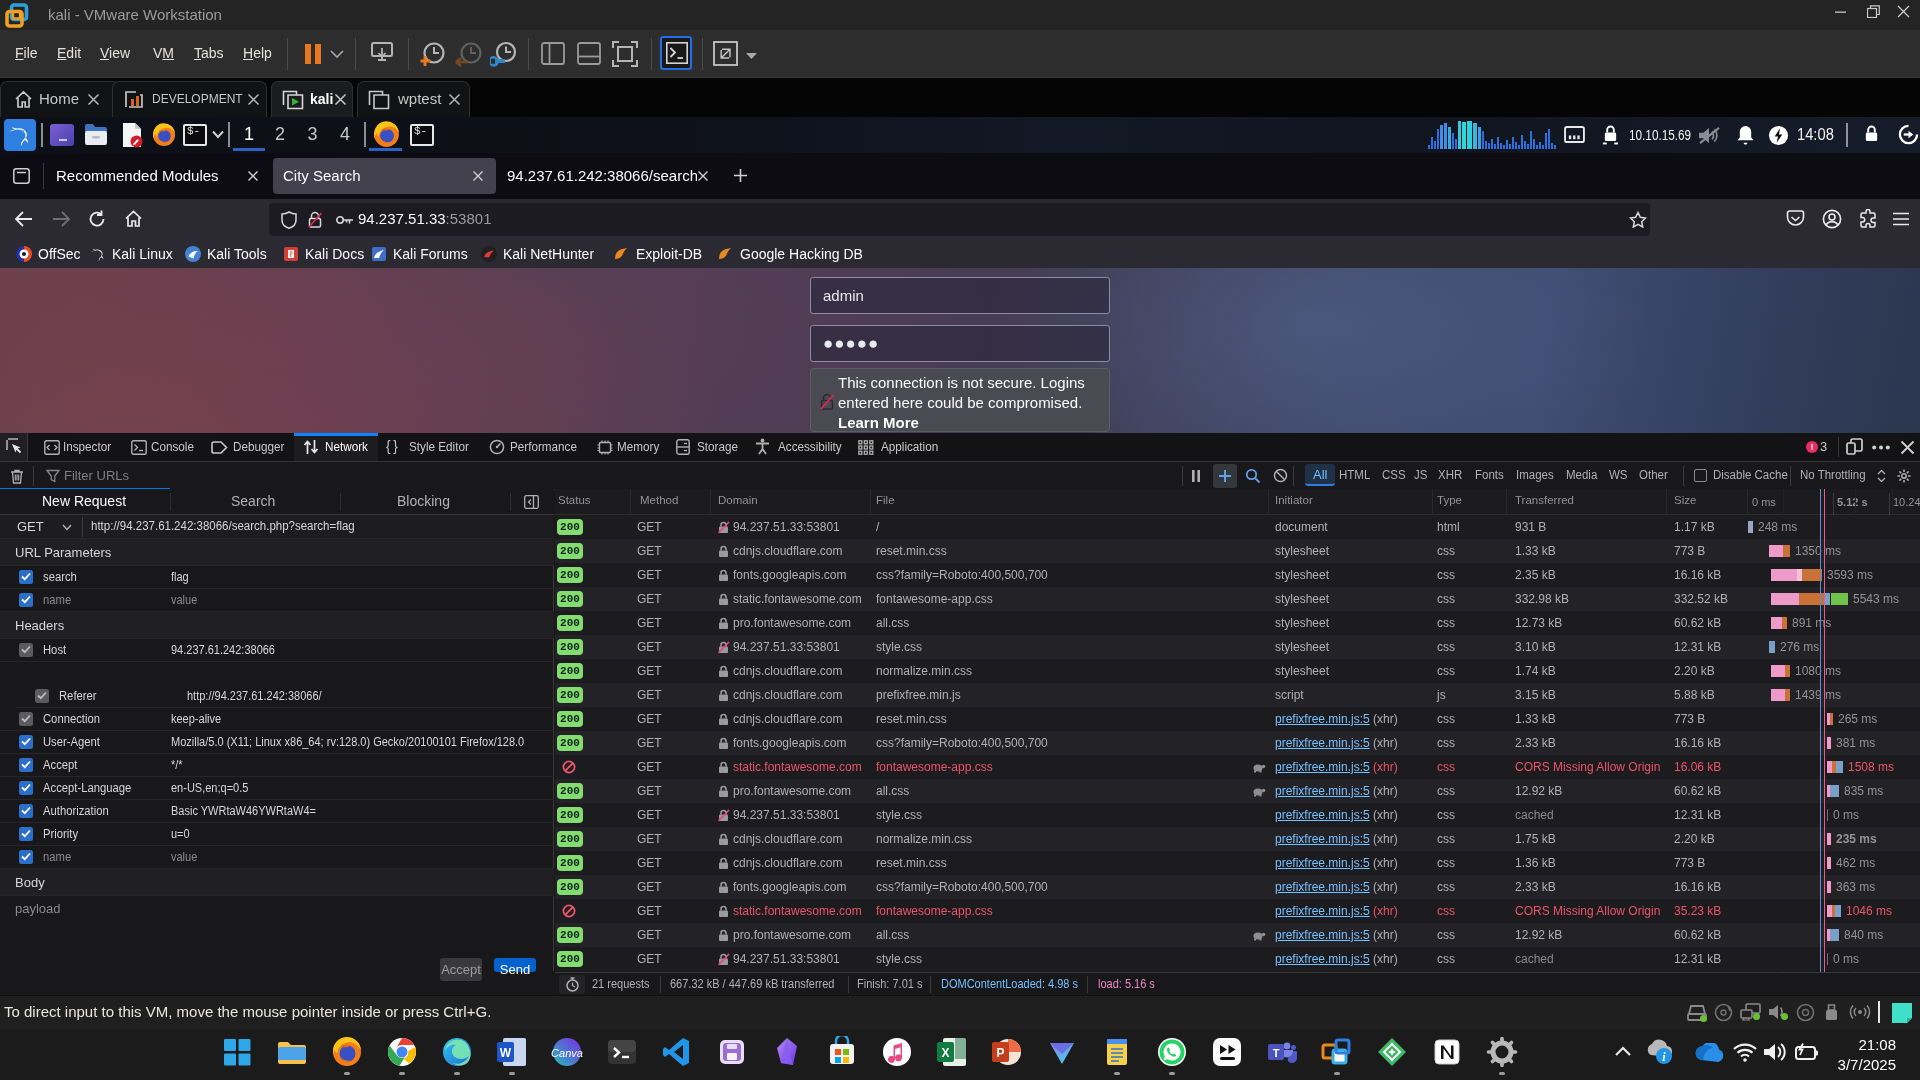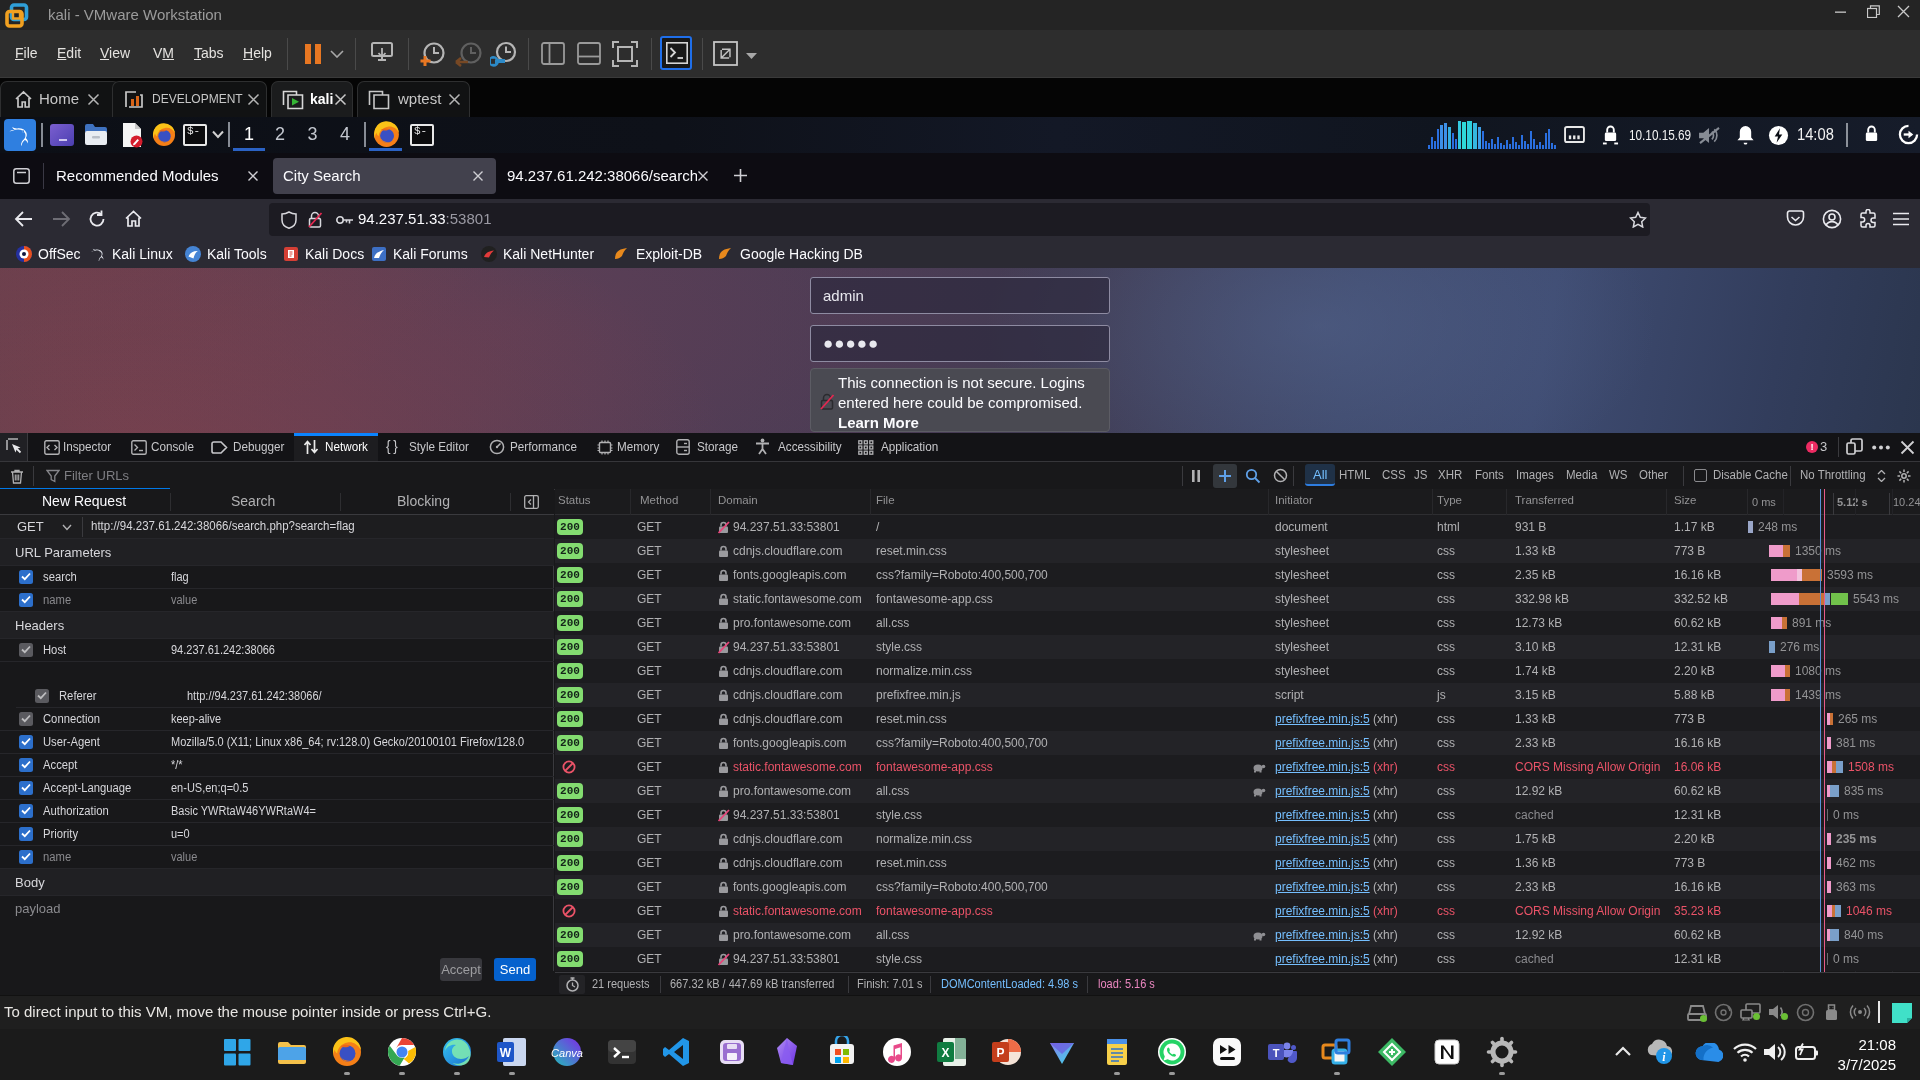--- a/index.html
+++ b/index.html
@@ -741,21 +741,21 @@
               <path d="M1 4.5 L3.8 7.2 L9 1.5" fill="none" stroke="#fff" stroke-width="1.8"></path>
             </svg>
             <span class="abs lk dim" style="left:43px;">name</span>
             <span class="abs lv dim" style="left:171px;">value</span>
           </div>
       <div class="lrow lsec" style="top:380px;height:27px;">
             <span class="abs" style="left:15px;top:6px;">Body</span>
           </div>
       <div class="abs dim" style="left:15px;top:412px;font-size:13px;">payload</div>
       <div class="abs" style="left:440px;top:469px;width:42px;height:23px;background:#38383d;border-radius:3px;color:#9d9da0;text-align:center;line-height:23px;font-size:13px;">Accept</div>
-      <div class="abs" style="left:494px;top:469px;width:42px;height:23px;background:#0561cd;border-radius:3px;color:#fff;text-align:center;line-height:23px;font-size:13px;">Send</div>
+      <div class="abs" style="left:494px;top:469px;width:42px;height:14px;background:#0561cd;border-radius:3px;color:#fff;text-align:center;line-height:23px;font-size:13px;">Send</div>
       </div>
       <div id="dt-table">
       <div id="dt-thead">
         <div class="abs tc" style="left:3px;color:#939395;">Status</div>
         <div class="abs tc" style="left:85px;color:#939395;">Method</div>
         <div class="abs tc" style="left:163px;color:#939395;">Domain</div>
         <div class="abs tc" style="left:321px;color:#939395;">File</div>
         <div class="abs tc" style="left:720px;color:#939395;">Initiator</div>
         <div class="abs tc" style="left:882px;color:#939395;">Type</div>
         <div class="abs tc" style="left:960px;color:#939395;">Transferred</div>

